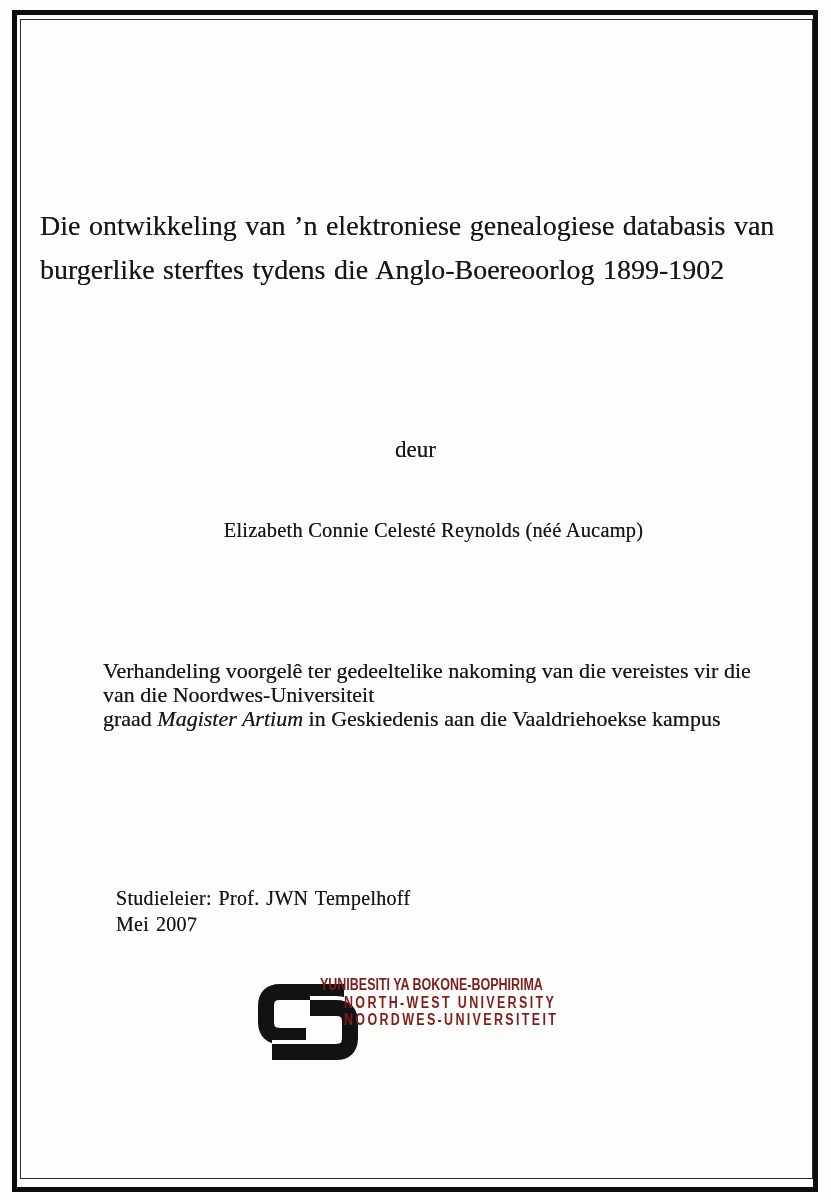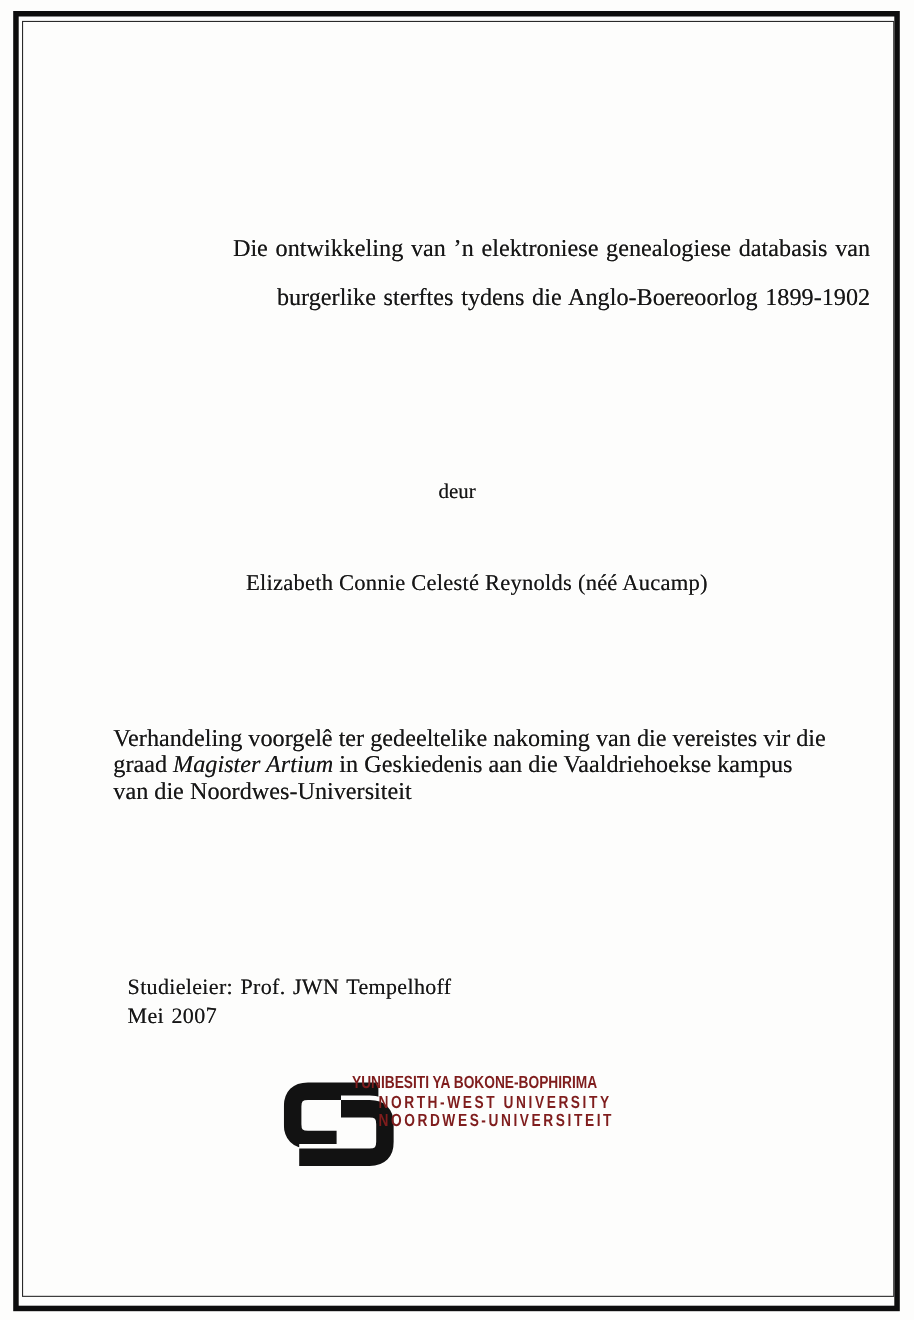--- a/index.html
+++ b/index.html
@@ -26,33 +26,33 @@
     left: 20px; top: 19px; right: 18px; bottom: 21px;
     border: 1px solid #2a2a2a;
     pointer-events: none;
   }
 
   .ink { text-shadow: 0 0 0.5px rgba(0,0,0,0.65); }
 
   .title-block {
     position: absolute;
     left: 40px; right: 40px; top: 204px;
-    text-align: right;
-    font-size: 22px;
+    text-align: left;
+    font-size: 28px;
     line-height: 44px;
     word-spacing: 1.5px;
     font-weight: 400;
   }
   .title-line { display: block; white-space: nowrap; }
 
   .byline {
     position: absolute;
     left: 0; right: 0; top: 437px;
     text-align: center;
-    font-size: 19px;
+    font-size: 23px;
   }
 
   .author {
     position: absolute;
     left: 0; right: 0; top: 519px;
     text-align: center;
     font-size: 20.5px;
     letter-spacing: 0.2px;
     padding-left: 36px;
   }
@@ -122,22 +122,22 @@
     <span class="title-line">Die ontwikkeling van ’n elektroniese genealogiese databasis van</span>
     <span class="title-line">burgerlike sterftes tydens die Anglo-Boereoorlog 1899-1902</span>
   </h1>
 
   <div class="byline ink">deur</div>
 
   <div class="author ink">Elizabeth Connie Celesté Reynolds (néé Aucamp)</div>
 
   <div class="submission ink">
     <div class="justified">Verhandeling voorgelê ter gedeeltelike nakoming van die vereistes vir die</div>
+    <div>van die Noordwes-Universiteit</div>
     <div><span>graad </span><em>Magister Artium</em><span> in Geskiedenis aan die Vaaldriehoekse kampus</span></div>
-    <div>van die Noordwes-Universiteit</div>
   </div>
 
   <div class="supervisor-block ink">
     <div>Studieleier: Prof. JWN Tempelhoff</div>
     <div><span>Mei 200</span><span class="year-glyph">7</span></div>
   </div>
 
   <div class="logo">
     <svg class="logo-mark" width="100" height="80" viewBox="0 0 100 80" aria-hidden="true">
 

